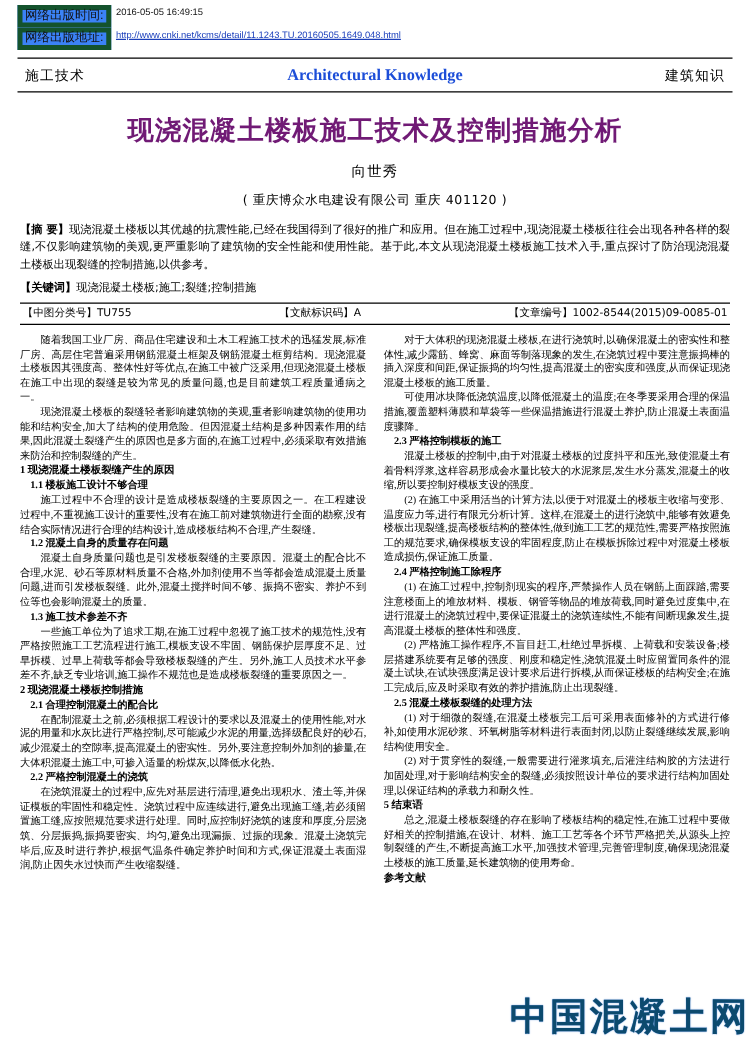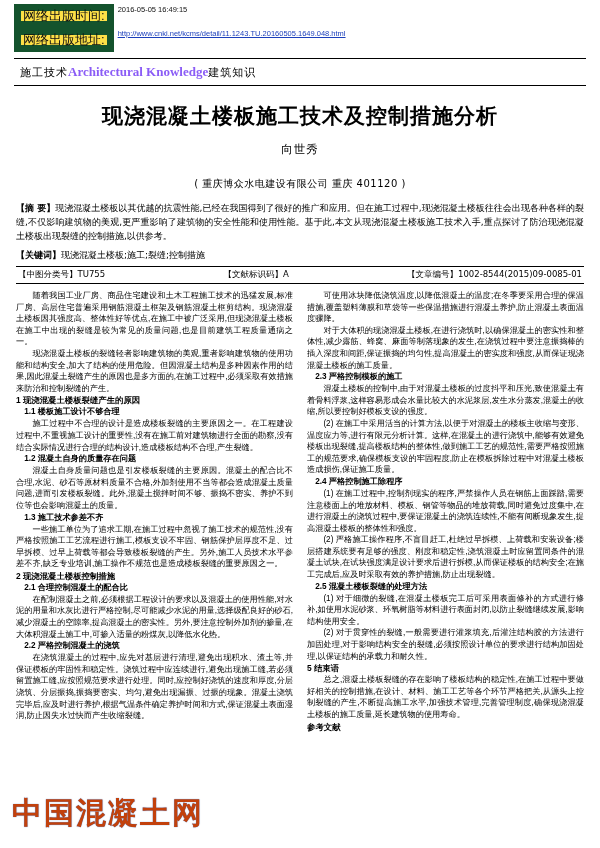--- a/index.html
+++ b/index.html
@@ -25,79 +25,80 @@
     line-height: 11px;
     color: #111;
     font-family: "Liberation Sans", sans-serif;
   }
   .meta-row {
     display: flex;
     align-items: flex-start;
     white-space: nowrap;
   }
   .meta-label {
-    border: 7px solid #14532d;
+    border: 4px solid #14532d;
     padding: 0px 2px;
-    background: #fde047;
+    background: #3b82f6;
     color: #111;
-    font-size: 13px;
+    font-size: 10px;
     line-height: 10px;
     margin-right: 4px;
   }
   .meta-val {
     color: #111;
   }
   .meta-link {
     color: #1b3fbb;
     text-decoration: underline;
   }
   
   .header {
     margin: 4px 14px 0 14px;
     border-top: 1px solid #000;
     border-bottom: 1px solid #000;
     height: 28px;
     display: flex;
     align-items: center;
+    justify-content: space-between;
     padding: 0 6px;
     box-sizing: border-box;
   }
   .header-left, .header-right {
     font-size: 11px;
     letter-spacing: 1px;
     font-family: "DejaVu Sans", sans-serif;
     color: #000;
   }
   .header-center {
     font-size: 13px;
     font-weight: bold;
     font-family: "Liberation Serif", serif;
-    color: #8b5cf6;
+    color: #1d4ed8;
   }
   
   .title {
     text-align: center;
     font-size: 21px;
     font-weight: bold;
     letter-spacing: 1px;
     margin: 16px 0 0 0;
     font-family: "DejaVu Sans", sans-serif;
-    color: #000000;
+    color: #701a75;
   }
   .author {
     text-align: center;
     font-size: 11.5px;
     margin-top: 12px;
     font-family: "DejaVu Sans", sans-serif;
     letter-spacing: 1px;
   }
   .affil {
     text-align: center;
     font-size: 10px;
-    margin-top: 20px;
+    margin-top: 8px;
     font-family: "DejaVu Sans", sans-serif;
     letter-spacing: 0.5px;
   }
   
   .abstract-wrap {
     margin: 10px 16px 0 16px;
     font-size: 9px;
     line-height: 14px;
     text-align: justify;
     font-family: "DejaVu Sans", sans-serif;
@@ -126,21 +127,21 @@
   .cols {
     display: flex;
     margin: 6px 16px 0 16px;
     gap: 14px;
   }
   .col {
     width: 50%;
     font-size: 8.2px;
     line-height: 11.6px;
     text-align: justify;
-    font-family: Liberation Sans, sans-serif;
+    font-family: Liberation Serif, serif;
     color: #000;
   }
   .col p {
     margin: 0;
     text-indent: 2em;
   }
   .col p.noind {
     text-indent: 0;
   }
   .col h3 {
@@ -159,24 +160,24 @@
   }
   .refs {
     margin-top: 2px;
   }
   
   .watermark {
     position: absolute;
     left: 12px;
     right: 0;
     bottom: 14px;
-    text-align: left;
+    text-align: right;
     font-size: 30px;
     font-weight: bold;
-    color: #c2410c;
+    color: #0c4a6e;
     font-family: "DejaVu Sans", sans-serif;
     letter-spacing: 2px;
     text-shadow: 0 0 1px #2e6fd0;
   }
 </style>
 </head>
 <body>
 
 <div class="page">
 
@@ -226,22 +227,22 @@
         <p>混凝土自身质量问题也是引发楼板裂缝的主要原因。混凝土的配合比不合理,水泥、砂石等原材料质量不合格,外加剂使用不当等都会造成混凝土质量问题,进而引发楼板裂缝。此外,混凝土搅拌时间不够、振捣不密实、养护不到位等也会影响混凝土的质量。</p>
         <h4>1.3 施工技术参差不齐</h4>
         <p>一些施工单位为了追求工期,在施工过程中忽视了施工技术的规范性,没有严格按照施工工艺流程进行施工,模板支设不牢固、钢筋保护层厚度不足、过早拆模、过早上荷载等都会导致楼板裂缝的产生。另外,施工人员技术水平参差不齐,缺乏专业培训,施工操作不规范也是造成楼板裂缝的重要原因之一。</p>
         <h3>2 现浇混凝土楼板控制措施</h3>
         <h4>2.1 合理控制混凝土的配合比</h4>
         <p>在配制混凝土之前,必须根据工程设计的要求以及混凝土的使用性能,对水泥的用量和水灰比进行严格控制,尽可能减少水泥的用量,选择级配良好的砂石,减少混凝土的空隙率,提高混凝土的密实性。另外,要注意控制外加剂的掺量,在大体积混凝土施工中,可掺入适量的粉煤灰,以降低水化热。</p>
         <h4>2.2 严格控制混凝土的浇筑</h4>
         <p>在浇筑混凝土的过程中,应先对基层进行清理,避免出现积水、渣土等,并保证模板的牢固性和稳定性。浇筑过程中应连续进行,避免出现施工缝,若必须留置施工缝,应按照规范要求进行处理。同时,应控制好浇筑的速度和厚度,分层浇筑、分层振捣,振捣要密实、均匀,避免出现漏振、过振的现象。混凝土浇筑完毕后,应及时进行养护,根据气温条件确定养护时间和方式,保证混凝土表面湿润,防止因失水过快而产生收缩裂缝。</p>
       </div>
     <div class="col" id="col-right">
+        <p>对于大体积的现浇混凝土楼板,在进行浇筑时,以确保混凝土的密实性和整体性,减少露筋、蜂窝、麻面等制落现象的发生,在浇筑过程中要注意振捣棒的插入深度和间距,保证振捣的均匀性,提高混凝土的密实度和强度,从而保证现浇混凝土楼板的施工质量。</p>
         <p>可使用冰块降低浇筑温度,以降低混凝土的温度;在冬季要采用合理的保温措施,覆盖塑料薄膜和草袋等一些保温措施进行混凝土养护,防止混凝土表面温度骤降。</p>
-        <p>对于大体积的现浇混凝土楼板,在进行浇筑时,以确保混凝土的密实性和整体性,减少露筋、蜂窝、麻面等制落现象的发生,在浇筑过程中要注意振捣棒的插入深度和间距,保证振捣的均匀性,提高混凝土的密实度和强度,从而保证现浇混凝土楼板的施工质量。</p>
         <h4>2.3 严格控制模板的施工</h4>
         <p>混凝土楼板的控制中,由于对混凝土楼板的过度抖平和压光,致使混凝土有着骨料浮浆,这样容易形成会水量比较大的水泥浆层,发生水分蒸发,混凝土的收缩,所以要控制好模板支设的强度。</p>
         <p>(2) 在施工中采用活当的计算方法,以便于对混凝土的楼板主收缩与变形、温度应力等,进行有限元分析计算。这样,在混凝土的进行浇筑中,能够有效避免楼板出现裂缝,提高楼板结构的整体性,做到施工工艺的规范性,需要严格按照施工的规范要求,确保模板支设的牢固程度,防止在模板拆除过程中对混凝土楼板造成损伤,保证施工质量。</p>
         <h4>2.4 严格控制施工除程序</h4>
         <p>(1) 在施工过程中,控制剂现实的程序,严禁操作人员在钢筋上面踩踏,需要注意楼面上的堆放材料、模板、钢管等物品的堆放荷载,同时避免过度集中,在进行混凝土的浇筑过程中,要保证混凝土的浇筑连续性,不能有间断现象发生,提高混凝土楼板的整体性和强度。</p>
         <p>(2) 严格施工操作程序,不盲目赶工,杜绝过早拆模、上荷载和安装设备;楼层搭建系统要有足够的强度、刚度和稳定性,浇筑混凝土时应留置同条件的混凝土试块,在试块强度满足设计要求后进行拆模,从而保证楼板的结构安全;在施工完成后,应及时采取有效的养护措施,防止出现裂缝。</p>
         <h4>2.5 混凝土楼板裂缝的处理方法</h4>
         <p>(1) 对于细微的裂缝,在混凝土楼板完工后可采用表面修补的方式进行修补,如使用水泥砂浆、环氧树脂等材料进行表面封闭,以防止裂缝继续发展,影响结构使用安全。</p>
         <p>(2) 对于贯穿性的裂缝,一般需要进行灌浆填充,后灌注结构胶的方法进行加固处理,对于影响结构安全的裂缝,必须按照设计单位的要求进行结构加固处理,以保证结构的承载力和耐久性。</p>
         <h3>5 结束语</h3>

